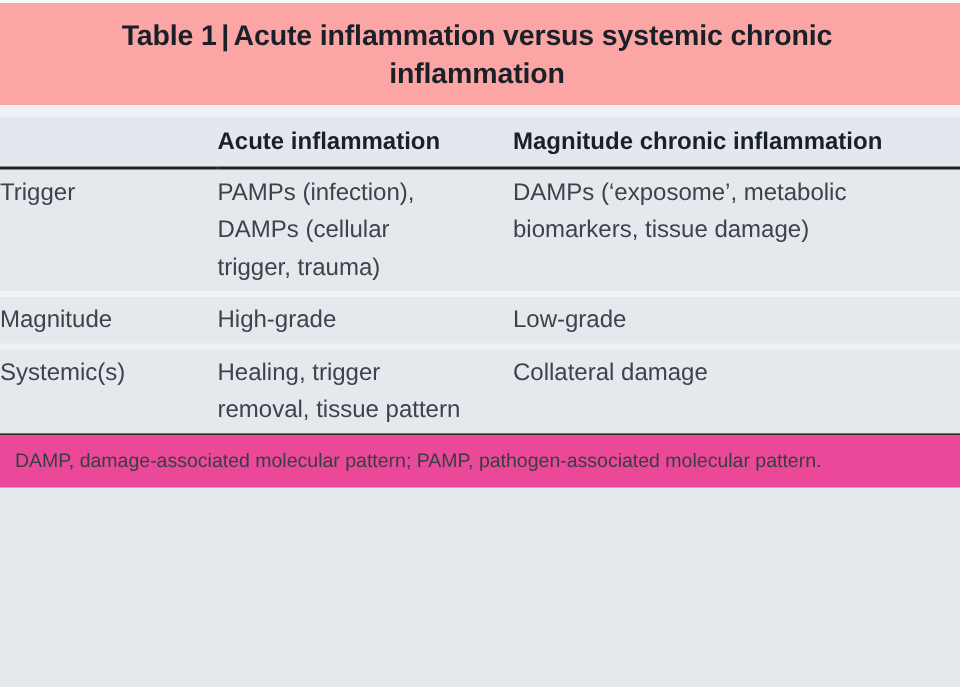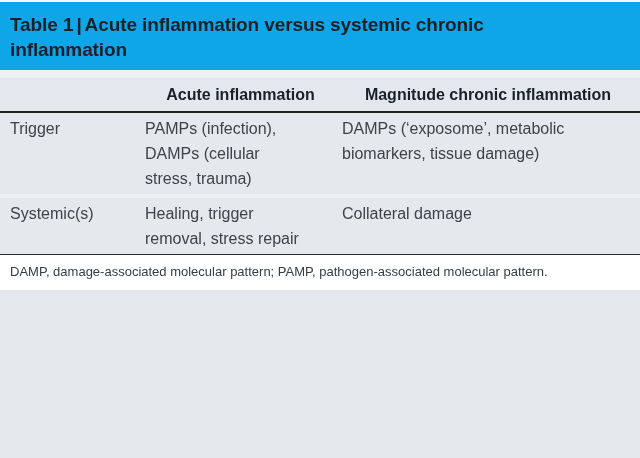--- a/index.html
+++ b/index.html
@@ -7,23 +7,24 @@
 
   .table-card {
     width: 640px;
     height: 458px;
     background: #e5e9ee;
     box-sizing: border-box;
     overflow: hidden;
   }
 
   .title-block {
-    background: #0ea5e9;
+    background: #fca5a5;
     border-top: 2px solid #f7f9fa;
     padding: 10px 14px 8px 10px;
+    text-align: center;
   }
   .table-title {
     font-size: 19px;
     font-weight: 700;
     color: #1a2028;
     line-height: 25px;
     letter-spacing: -0.1px;
   }
   .table-title .title-rest { white-space: pre-line; }
   .title-sep { padding: 0 3px; }
@@ -32,46 +33,46 @@
 
   table.main {
     width: 100%;
     border-collapse: collapse;
     table-layout: fixed;
   }
   col.c1 { width: 145px; }
   col.c2 { width: 197px; }
 
   thead th {
-    text-align: center;
+    text-align: left;
     font-size: 16px;
     font-weight: 700;
     color: #1a2028;
     background: #e3e8ee;
     padding: 7px 6px 6px 0;
     border-bottom: 2px solid #22221f;
     line-height: 20px;
   }
   thead th.first { padding-left: 10px; }
 
   tbody td {
     vertical-align: top;
     font-size: 16px;
     color: #3c434a;
     line-height: 25px;
     padding: 3px 6px 3px 0;
     background: #e5e9ee;
     white-space: pre-line;
   }
-  tbody td.first { padding-left: 10px; }
+  tbody td.first { padding-left: 0; }
   tbody tr.sep td { border-top: 4px solid #eff2f6; }
 
   .footnote-block {
     border-top: 1px solid #2b2b28;
-    background: #ffffff;
+    background: #ec4899;
     padding: 8px 12px 10px 10px;
   }
   .footnote {
     font-size: 13px;
     color: #363d44;
     line-height: 17px;
   }
 </style>
 </head>
 <body>
@@ -98,28 +99,33 @@
         <th class="first"></th>
         <th>Acute inflammation</th>
         <th>Magnitude chronic inflammation</th>
       </tr>
     </thead>
     <tbody>
       <tr>
         <td class="first">Trigger</td>
         <td>PAMPs (infection),
 DAMPs (cellular
-stress, trauma)</td>
+trigger, trauma)</td>
         <td>DAMPs (‘exposome’, metabolic
 biomarkers, tissue damage)</td>
       </tr>
       <tr class="sep">
+        <td class="first">Magnitude</td>
+        <td>High-grade</td>
+        <td>Low-grade</td>
+      </tr>
+      <tr class="sep">
         <td class="first">Systemic(s)</td>
         <td>Healing, trigger
-removal, stress repair</td>
+removal, tissue pattern</td>
         <td>Collateral damage</td>
       </tr>
     </tbody>
   </table>
 
   <div class="footnote-block">
     <div class="footnote">DAMP, damage-associated molecular pattern; PAMP, pathogen-associated molecular pattern.</div>
   </div>
 
 </div>

